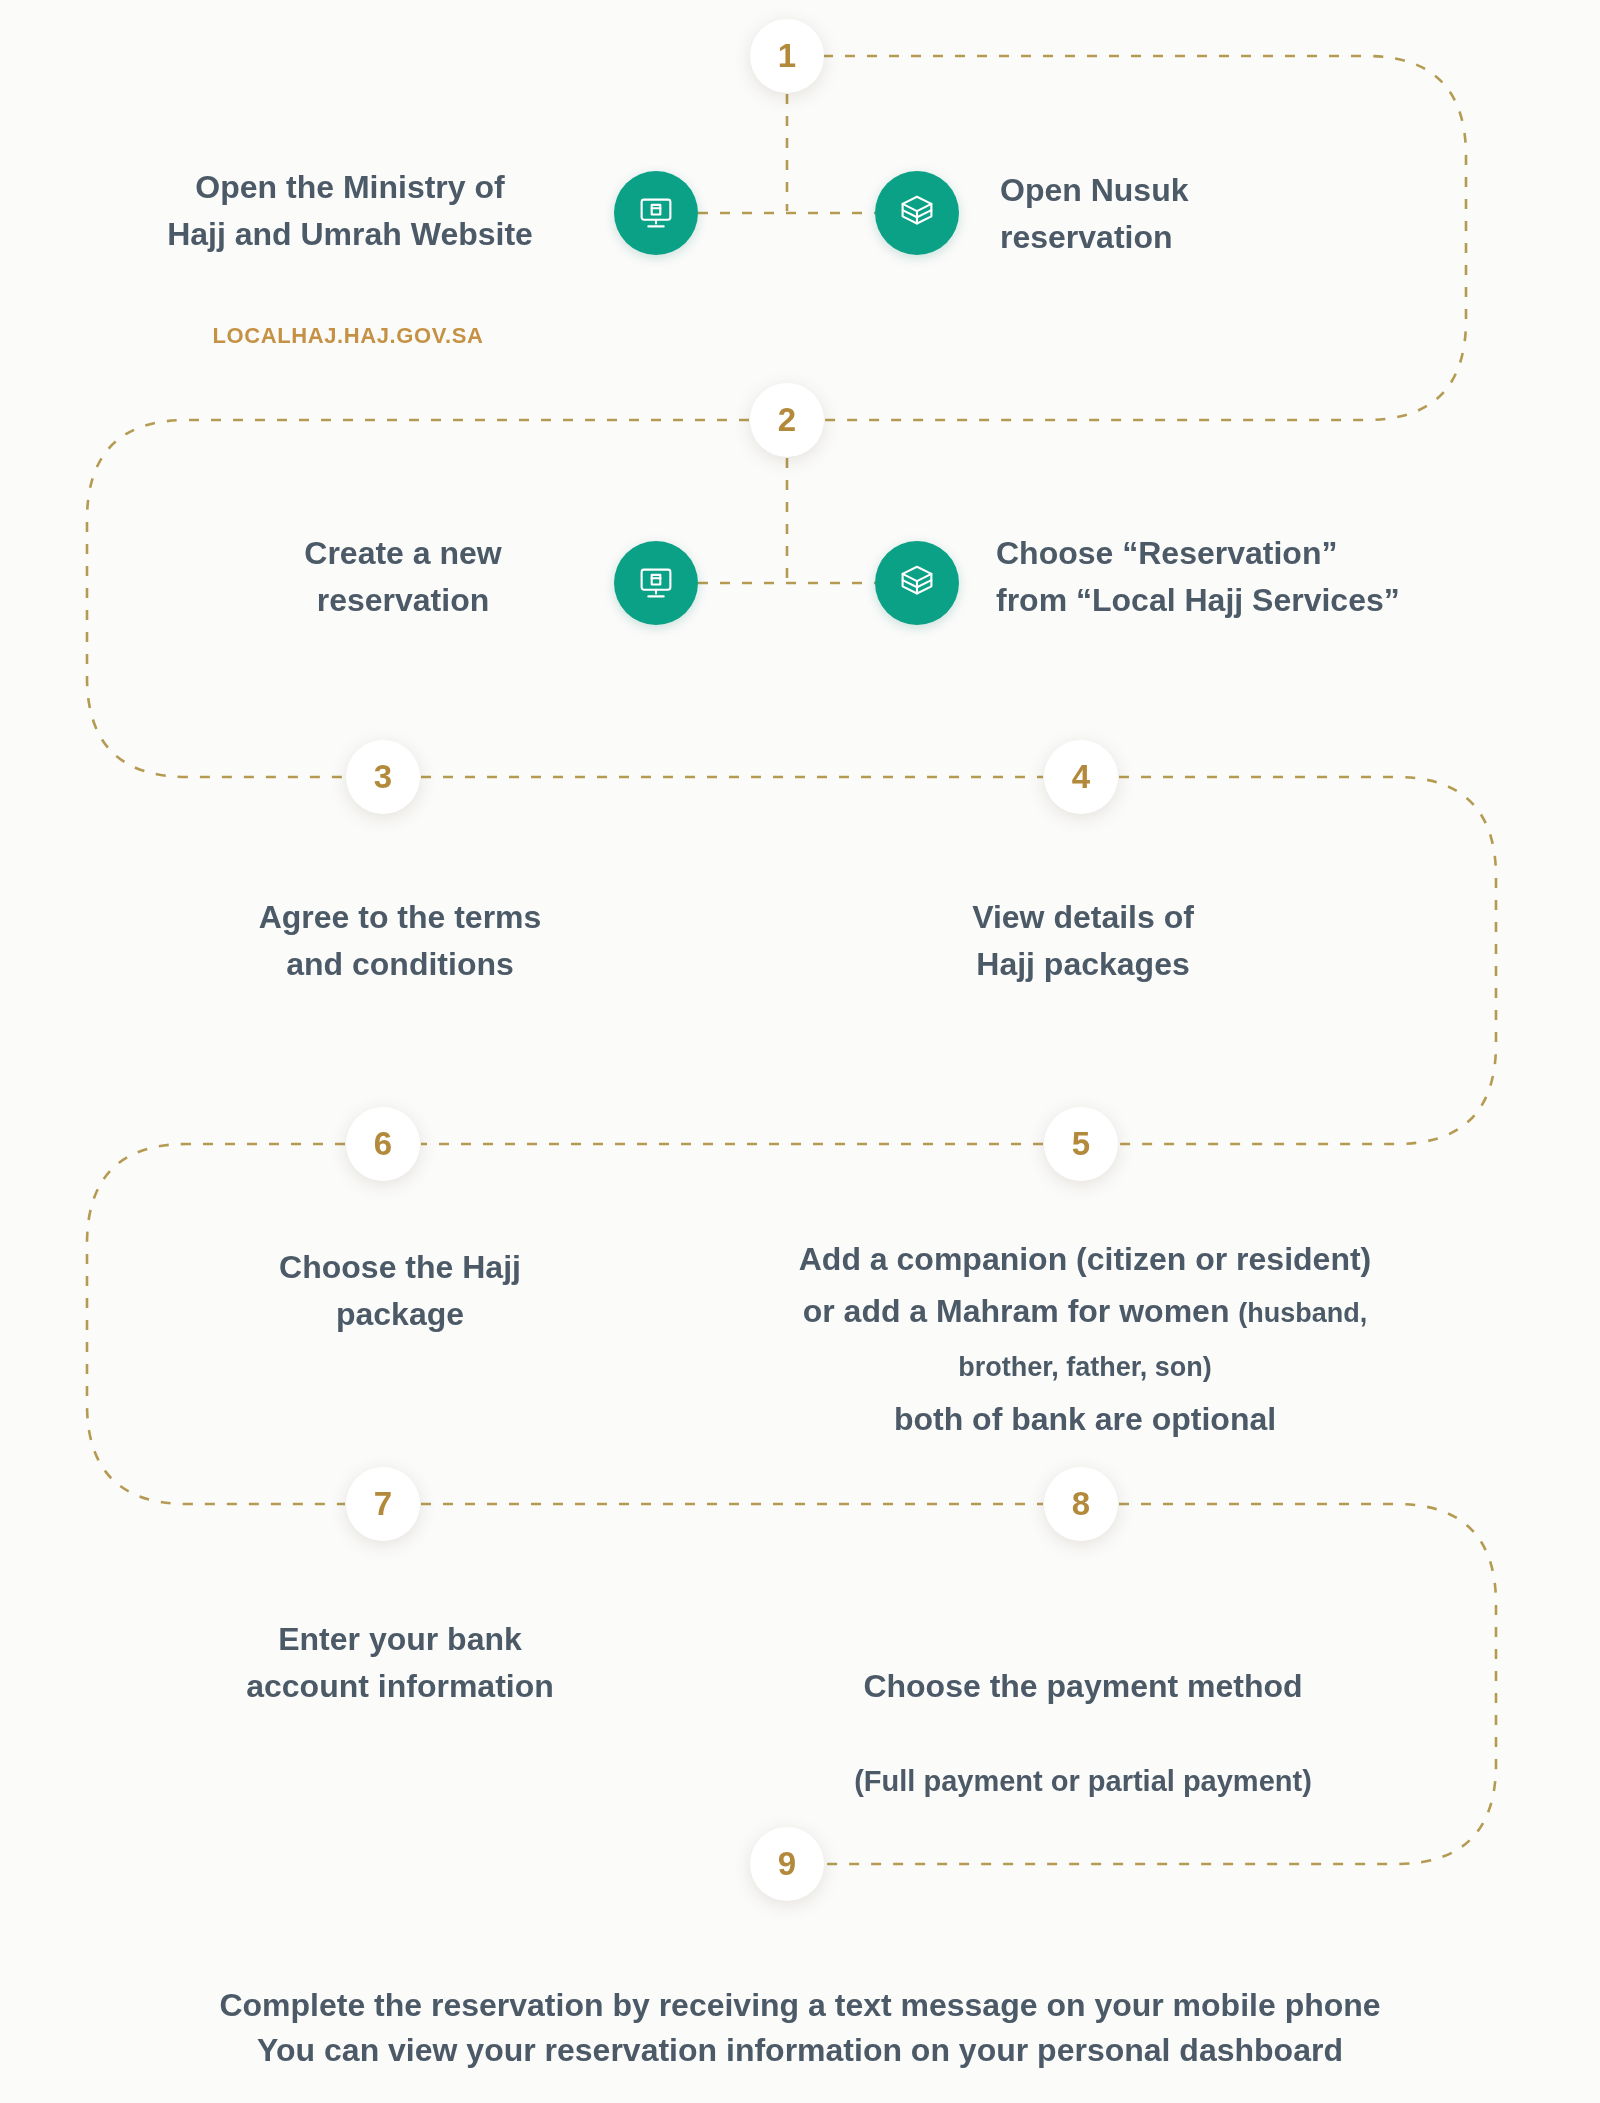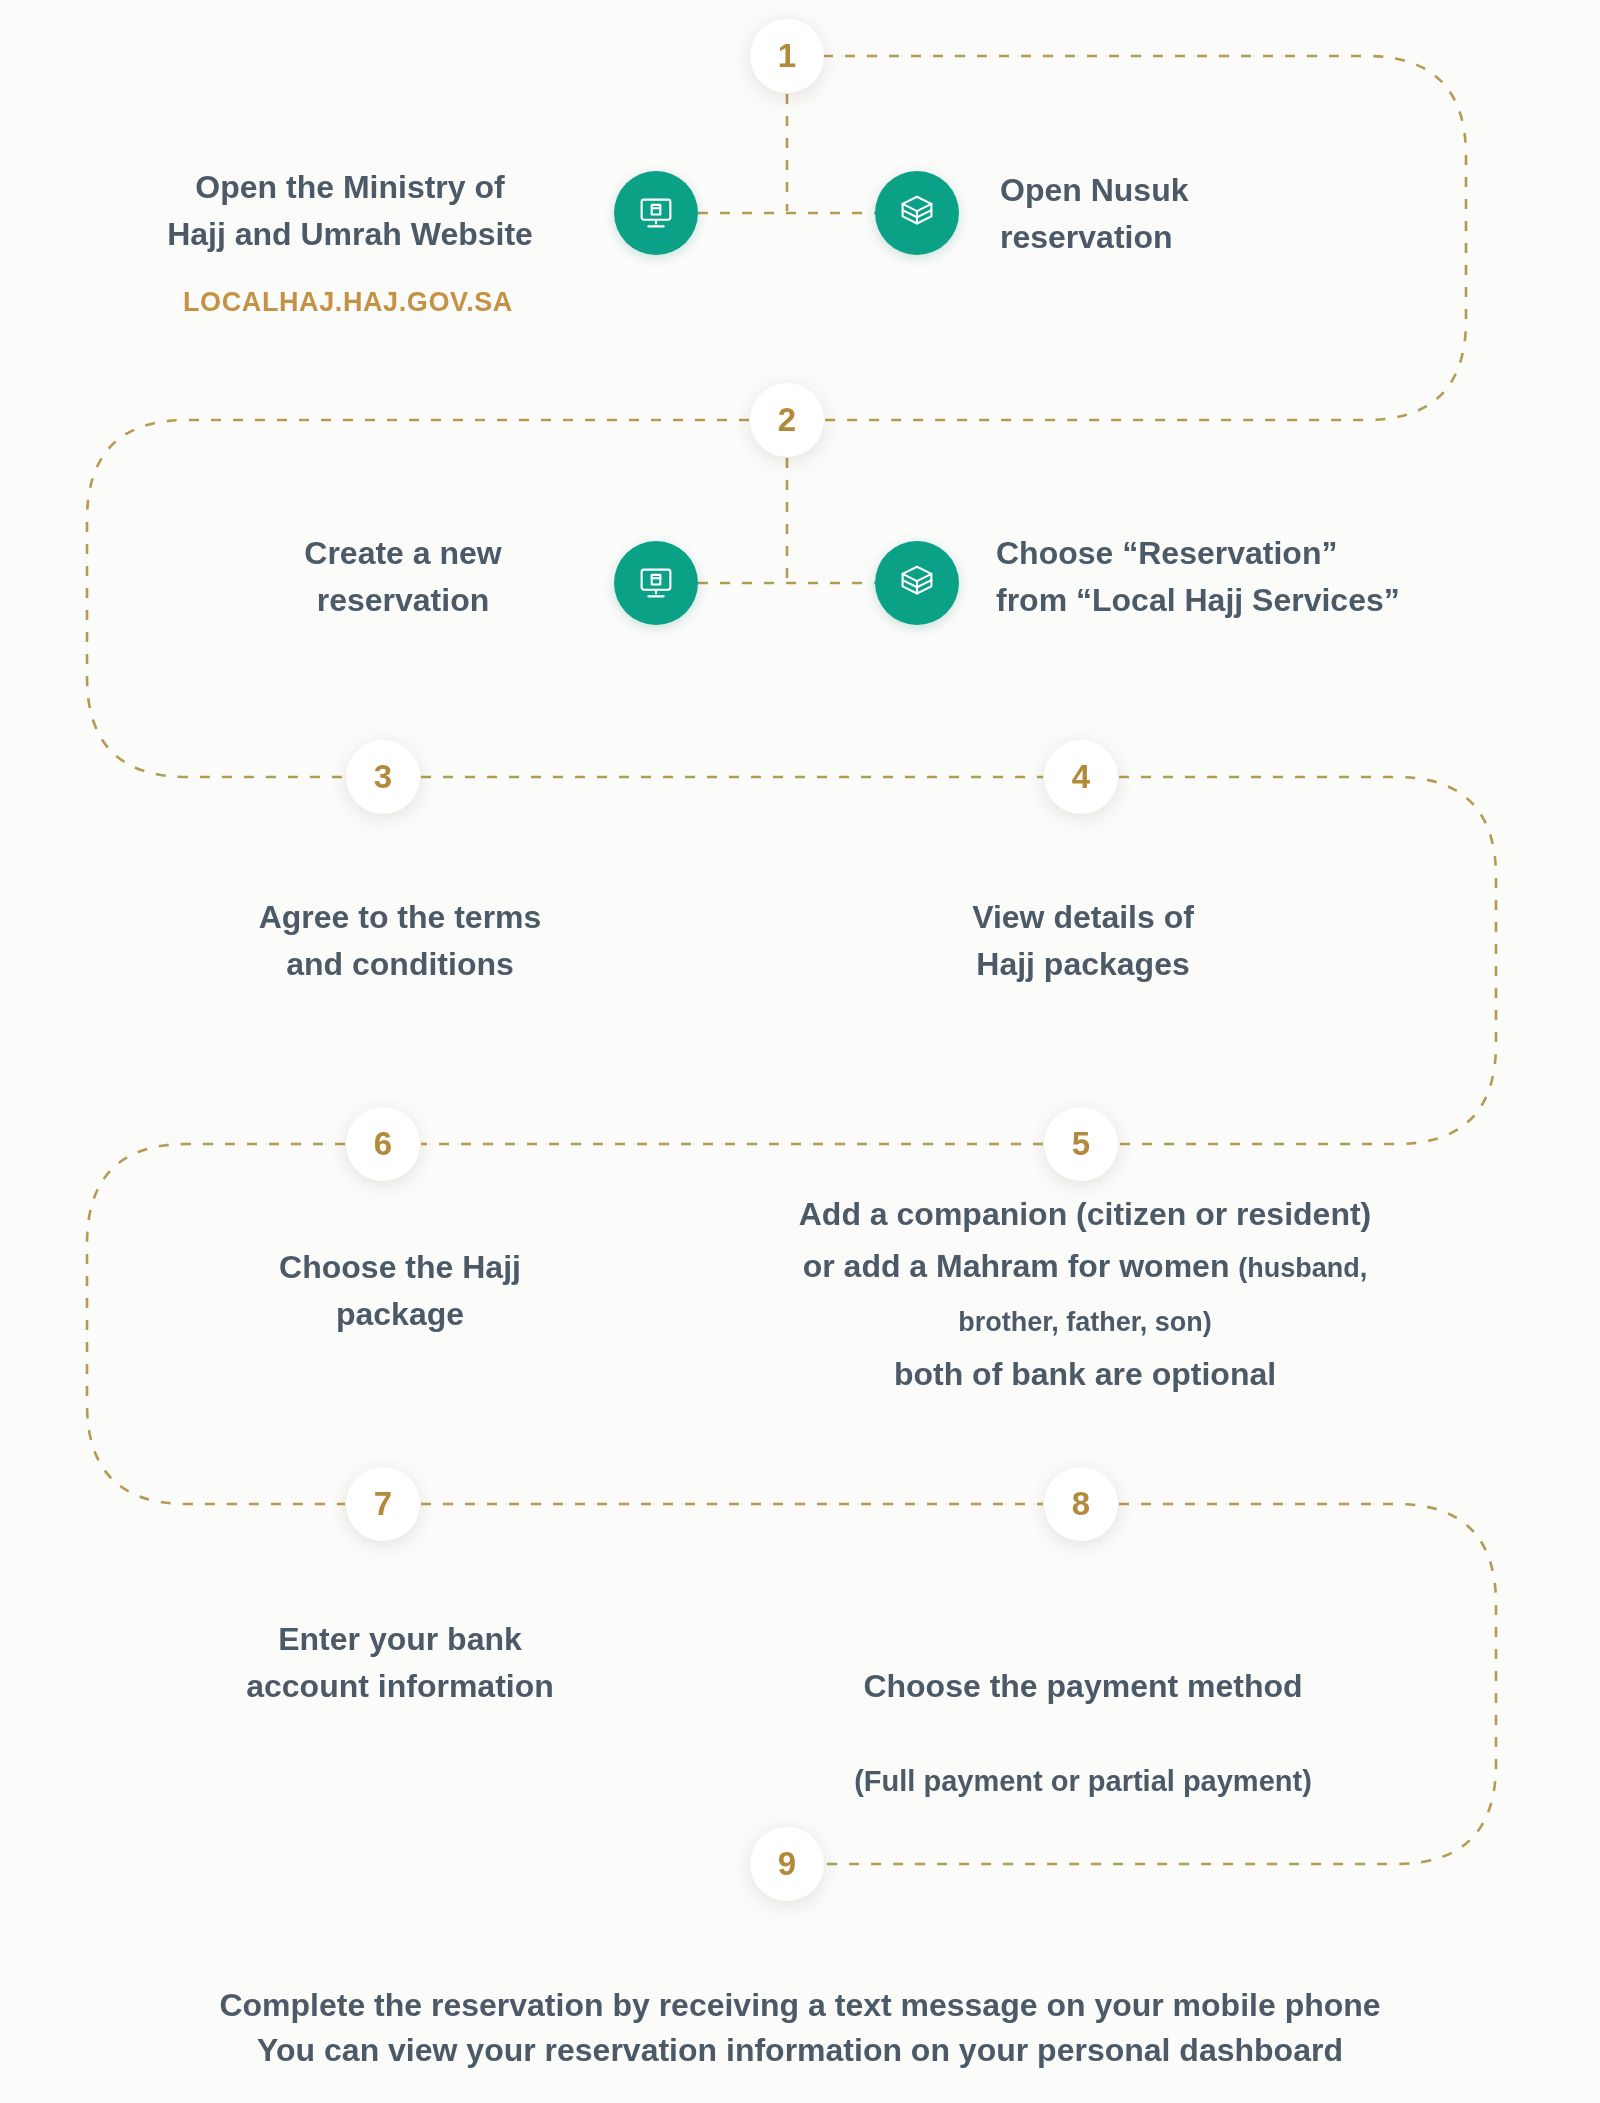--- a/index.html
+++ b/index.html
@@ -28,21 +28,21 @@
     transform:translate(-50%,-50%);
     box-shadow:0 3px 12px rgba(10,120,100,.20);
   }
   .txt{
     position:absolute;color:var(--text);font-size:32px;line-height:47px;
     font-weight:700;white-space:pre-line;text-align:left;
   }
   .center{transform:translateX(-50%);text-align:center}
   .url{
     position:absolute;transform:translateX(-50%);color:var(--gold-url);
-    font-weight:bold;font-size:27px;letter-spacing:.6px;white-space:nowrap;
+    font-weight:bold;font-size:22px;letter-spacing:.6px;white-space:nowrap;margin-top:36px;
   }
   .step5{line-height:52px;width:790px;white-space:normal}
   .small{font-size:27px}
   .sub{font-size:29px}
   .caption{font-size:32px;line-height:45px;width:1580px}
 </style>
 </head>
 <body>
 
 <div class="canvas">
@@ -137,21 +137,21 @@
   <div class="txt center" style="left:403px;top:530px">Create a new
 reservation</div>
   <div class="txt" style="left:996px;top:530px">Choose “Reservation”
 from “Local Hajj Services”</div>
 
   <div class="txt center" style="left:400px;top:894px">Agree to the terms
 and conditions</div>
   <div class="txt center" style="left:1083px;top:894px">View details of
 Hajj packages</div>
 
-  <div class="txt center step5" style="left:1085px;top:1188px">
+  <div class="txt center step5" style="left:1085px;top:1233px">
     <span>Add a companion (citizen or resident)</span><br>
     <span>or add a Mahram for women</span>
     <span class="small">(husband,</span><br>
     <span class="small">brother, father, son)</span><br>
     <span>both of bank are optional</span>
   </div>
 
   <div class="txt center" style="left:400px;top:1244px">Choose the Hajj
 package</div>
 

